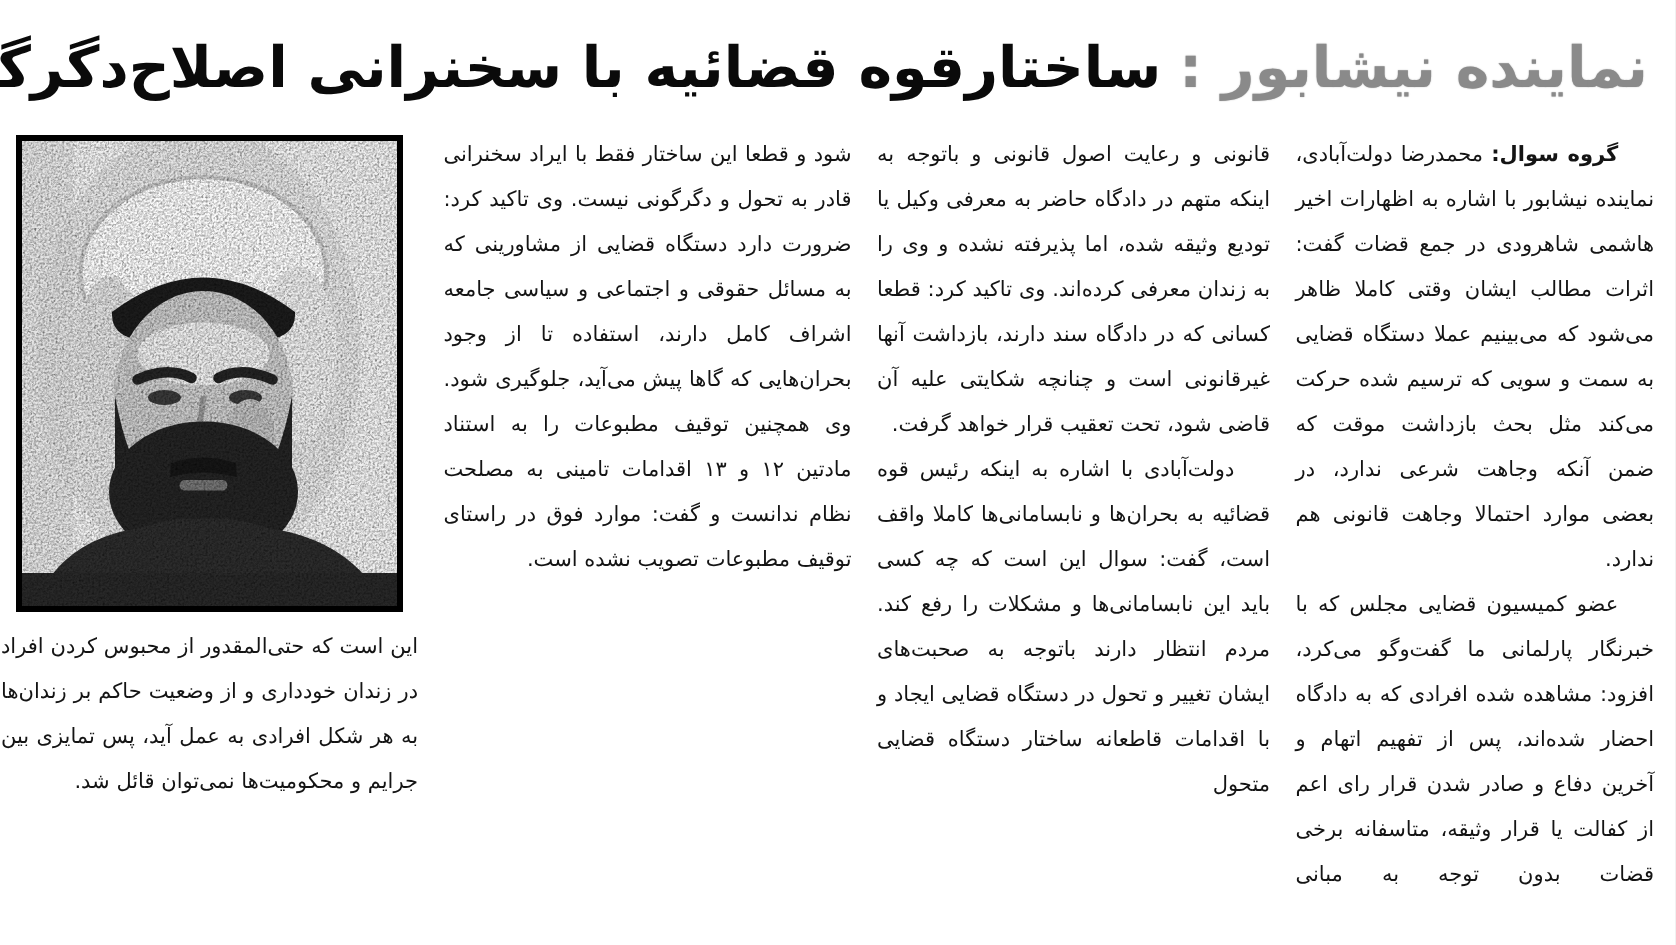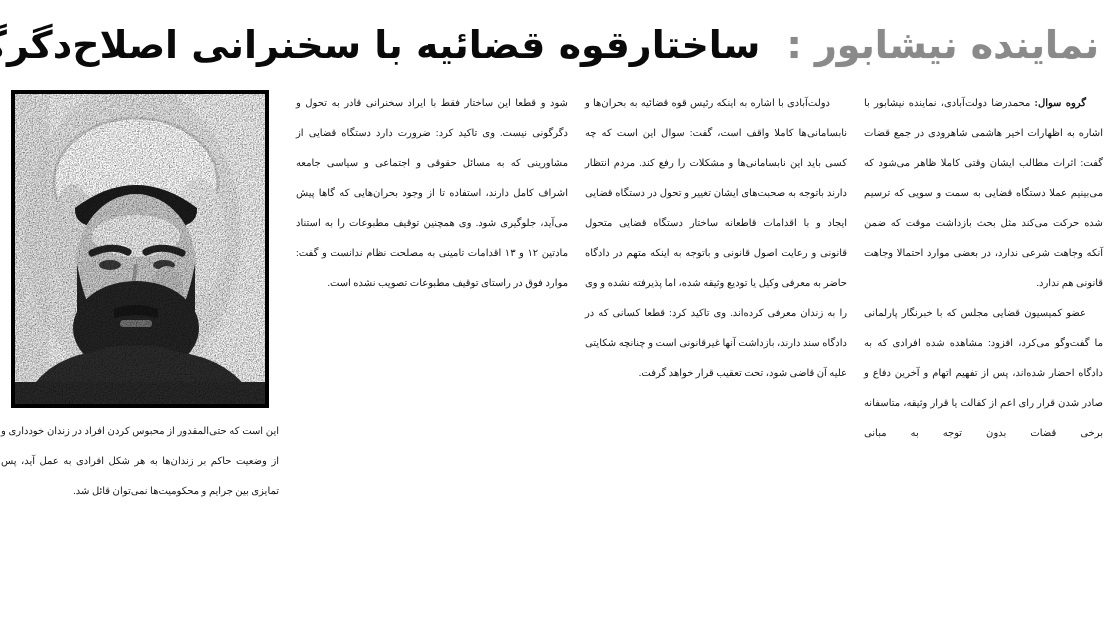--- a/index.html
+++ b/index.html
@@ -17,38 +17,37 @@
   .headline{
     padding:16px 18px 4px;
     text-align:center;
     white-space:nowrap;
     font-weight:bold;
     font-size:38px;
     line-height:58px;
   }
   .kicker{
     color:var(--kicker,#8a8a8a);
-    margin-left:26px;
+    margin-left:12px;
     text-shadow:0 0 1px #b5b5b5;
   }
   .htitle{color:var(--headline-ink,#0a0a0a);}
   
   .body{
     display:flex;
     direction:rtl;
     gap:17px;
     padding:10px 14px 0;
     align-items:flex-start;
   }
   .col{
-    font-size:10px;
+    font-size:14px;
     line-height:30px;
     text-align:justify;
     color:var(--ink,#141414);
-    font-family:Liberation Serif, serif;
   }
   .col-a{width:239px;flex:0 0 auto;}
   .col-b{width:262px;flex:0 0 auto;}
   .col-c{width:272px;flex:0 0 auto;}
   .photo-col{width:278px;flex:0 0 auto;}
   .para{margin:0;}
   .para.indent{text-indent:1.7em;}
   .para.flush{text-align-last:justify;-moz-text-align-last:justify;}
   .lead{font-weight:bold;}
   
@@ -72,23 +71,23 @@
 
   <main class="body">
 
     <section class="col col-a">
   <p class="para indent"><b class="lead">گروه سوال:</b><span class="ptext"> محمدرضا دولت‌آبادی، نماینده نیشابور با اشاره به اظهارات اخیر هاشمی شاهرودی در جمع قضات گفت: اثرات مطالب ایشان وقتی کاملا ظاهر می‌شود که می‌بینیم عملا دستگاه قضایی به سمت و سویی که ترسیم شده حرکت می‌کند مثل بحث بازداشت موقت که ضمن آنکه وجاهت شرعی ندارد، در بعضی موارد احتمالا وجاهت قانونی هم ندارد.</span></p>
 
   <p class="para indent flush"><span class="ptext">عضو کمیسیون قضایی مجلس که با خبرنگار پارلمانی ما گفت‌وگو می‌کرد، افزود: مشاهده شده افرادی که به دادگاه احضار شده‌اند، پس از تفهیم اتهام و آخرین دفاع و صادر شدن قرار رای اعم از کفالت یا قرار وثیقه، متاسفانه برخی قضات بدون توجه به مبانی</span></p>
 </section>
 
     <section class="col col-b">
+  <p class="para"><span class="ptext">قانونی و رعایت اصول قانونی و باتوجه به اینکه متهم در دادگاه حاضر به معرفی وکیل یا تودیع وثیقه شده، اما پذیرفته نشده و وی را به زندان معرفی کرده‌اند. وی تاکید کرد: قطعا کسانی که در دادگاه سند دارند، بازداشت آنها غیرقانونی است و چنانچه شکایتی علیه آن قاضی شود، تحت تعقیب قرار خواهد گرفت.</span></p>
+
   <p class="para indent flush"><span class="ptext">دولت‌آبادی با اشاره به اینکه رئیس قوه قضائیه به بحران‌ها و نابسامانی‌ها کاملا واقف است، گفت: سوال این است که چه کسی باید این نابسامانی‌ها و مشکلات را رفع کند. مردم انتظار دارند باتوجه به صحبت‌های ایشان تغییر و تحول در دستگاه قضایی ایجاد و با اقدامات قاطعانه ساختار دستگاه قضایی متحول</span></p>
-
-  <p class="para"><span class="ptext">قانونی و رعایت اصول قانونی و باتوجه به اینکه متهم در دادگاه حاضر به معرفی وکیل یا تودیع وثیقه شده، اما پذیرفته نشده و وی را به زندان معرفی کرده‌اند. وی تاکید کرد: قطعا کسانی که در دادگاه سند دارند، بازداشت آنها غیرقانونی است و چنانچه شکایتی علیه آن قاضی شود، تحت تعقیب قرار خواهد گرفت.</span></p>
 </section>
 
     <section class="col col-c">
   <p class="para"><span class="ptext">شود و قطعا این ساختار فقط با ایراد سخنرانی قادر به تحول و دگرگونی نیست. وی تاکید کرد: ضرورت دارد دستگاه قضایی از مشاورینی که به مسائل حقوقی و اجتماعی و سیاسی جامعه اشراف کامل دارند، استفاده تا از وجود بحران‌هایی که گاها پیش می‌آید، جلوگیری شود. وی همچنین توقیف مطبوعات را به استناد مادتین ۱۲ و ۱۳ اقدامات تامینی به مصلحت نظام ندانست و گفت: موارد فوق در راستای توقیف مطبوعات تصویب نشده است.</span></p>
 
 </section>
 
     <aside class="col photo-col">
       <figure class="photo">
         <svg viewBox="0 0 250 310" xmlns="http://www.w3.org/2000/svg">

